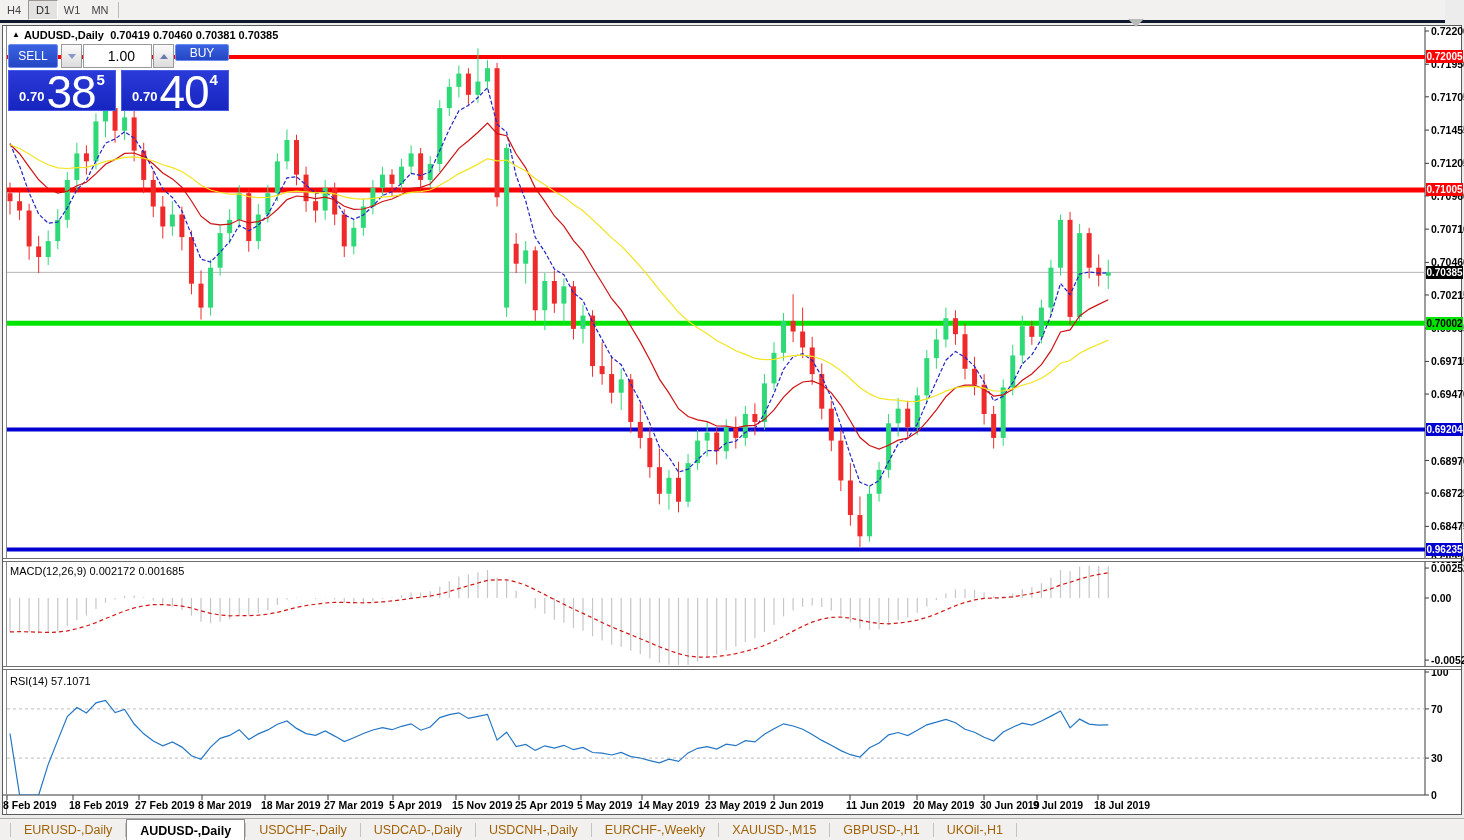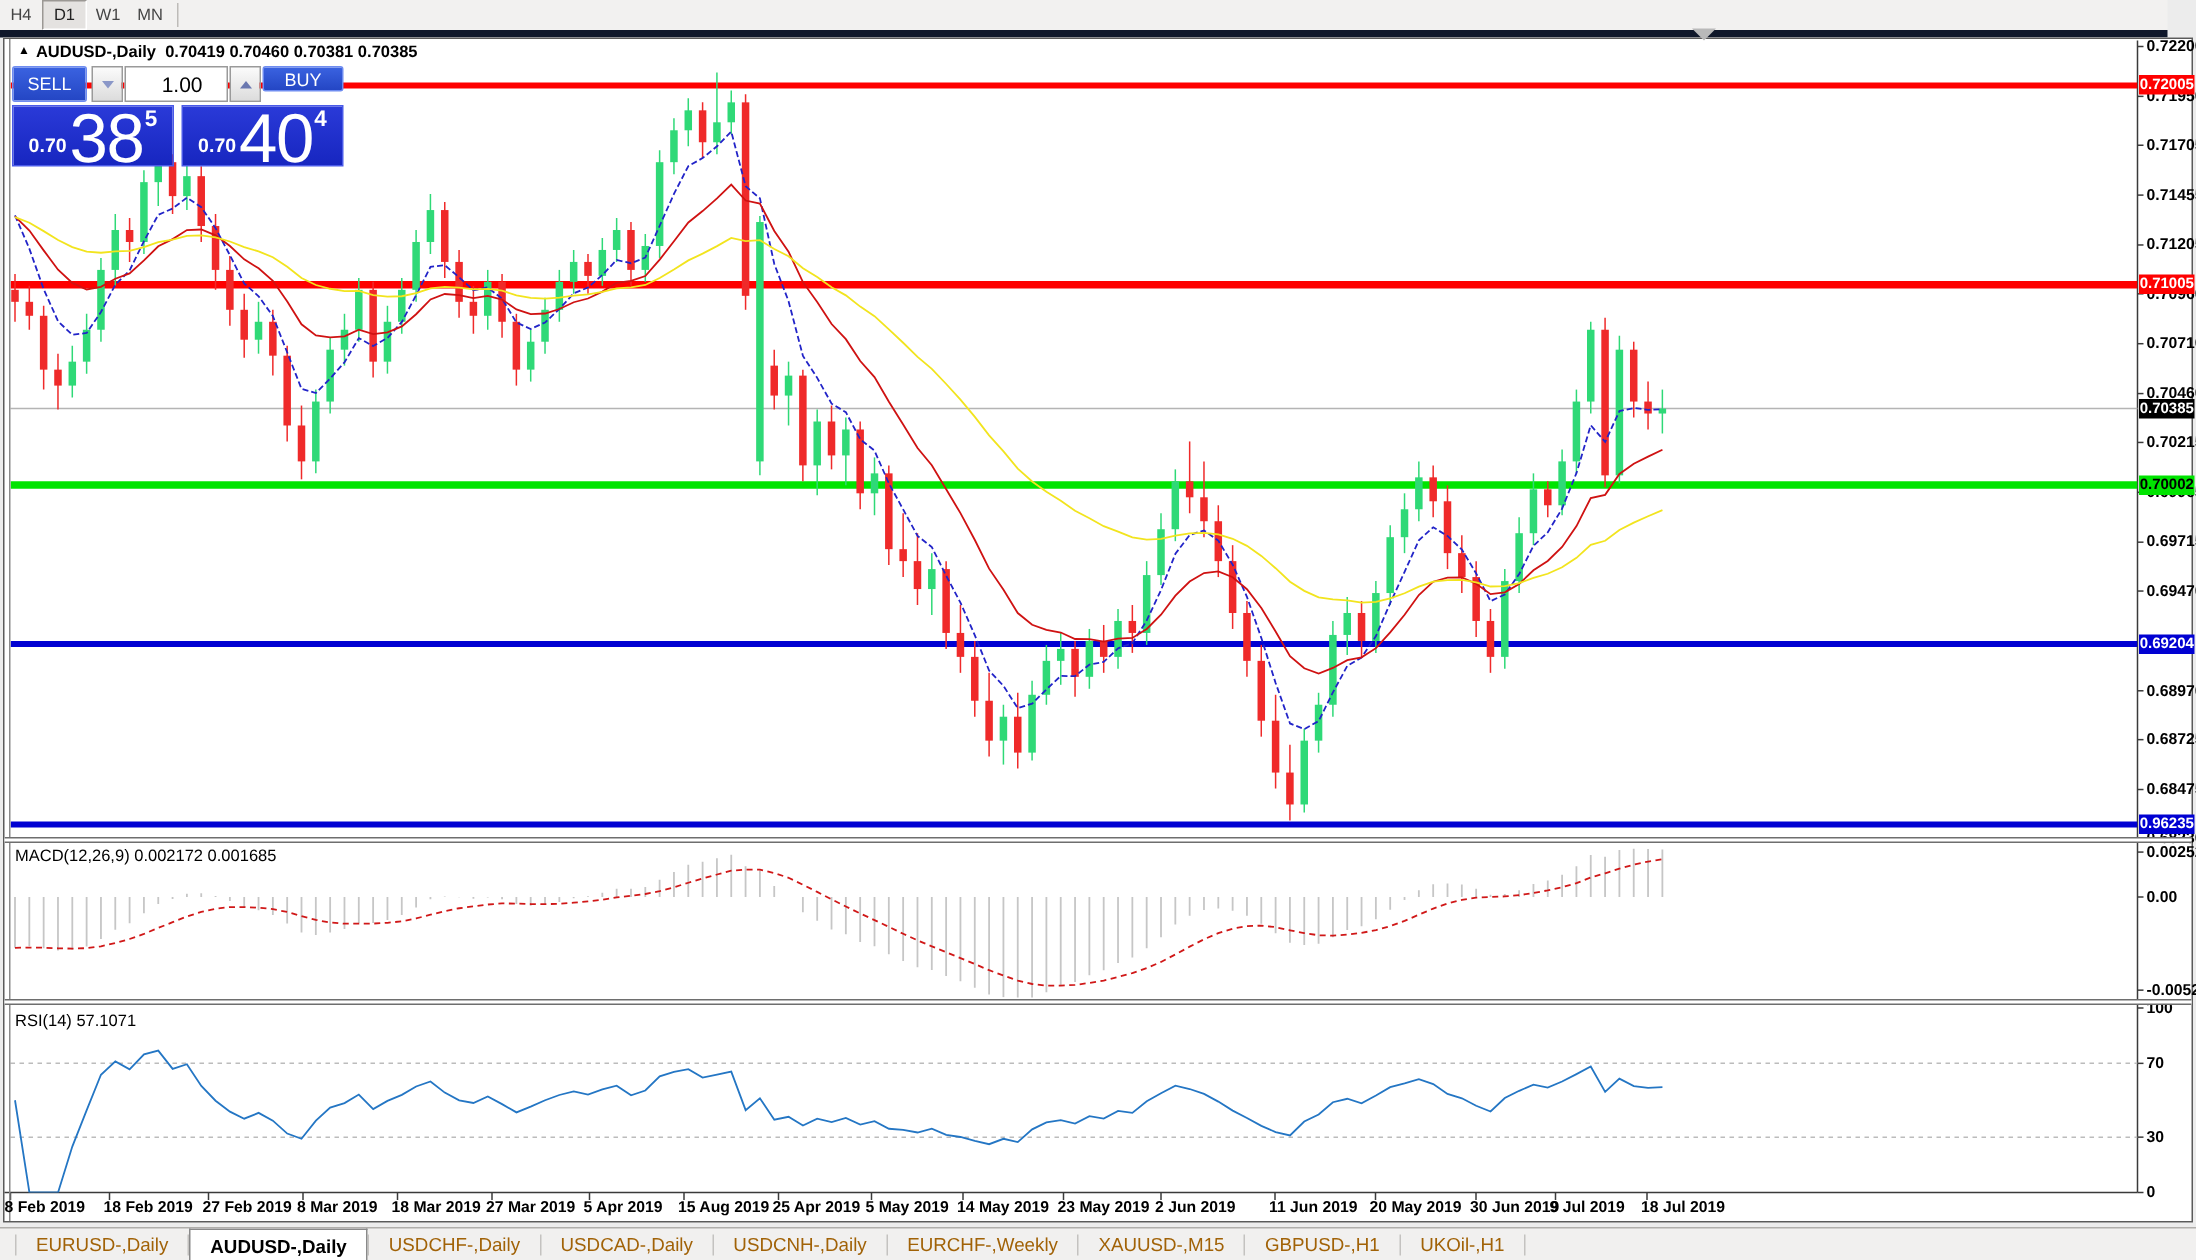--- a/index.html
+++ b/index.html
@@ -1,18 +1,18 @@
 <!DOCTYPE html>
 <html><head>
 <meta charset="utf-8">
 <style>
   html,body{margin:0;padding:0;background:#ececec;font-family:"Liberation Sans",sans-serif;}
   #stage{position:relative;width:1464px;height:840px;background:#ececec;overflow:hidden;}
   
-  #tf-bar{position:absolute;left:0;top:0;width:1445px;height:20px;background:#f2f1f0;border-bottom:5px solid #0f172a;display:flex;align-items:stretch;}
+  #tf-bar{position:absolute;left:0;top:0;width:1445px;height:20px;background:#f2f1f0;border-bottom:3px solid #0f172a;display:flex;align-items:stretch;}
   .tf-btn{width:28px;display:flex;align-items:center;justify-content:center;font-size:11px;color:#444;cursor:default;}
   .tf-btn.active{background:#e4e2e0;border:1px solid #9b9894;border-right-color:#fff;border-bottom-color:#fff;color:#222;}
   .tf-sep{width:1px;background:#bdbbb8;margin:2px 4px;}
   
   #chart-window{position:absolute;left:2px;top:25px;width:1460px;height:790px;background:#fff;border:1px solid #5a5a5a;box-sizing:border-box;}
   #inner-left-border{position:absolute;left:6px;top:26px;width:1px;height:788px;background:#8a8a8a;z-index:3;}
   #chart-title{position:absolute;left:12px;top:29px;font-size:11px;font-weight:700;color:#000;z-index:6;letter-spacing:0px;}
   #chart-title .arrow{font-size:8px;vertical-align:2px;margin-right:4px;}
   #scroll-marker{position:absolute;left:1128px;top:19px;width:0;height:0;border-left:8px solid transparent;border-right:8px solid transparent;border-top:8px solid #b9b9b9;z-index:6;}
   
@@ -551,21 +551,21 @@
       <div class="ax-label" style="left: 1431px; top: 789px;">0</div>
     </div>
   <div id="date-labels">
       <div class="date-label" style="left: 3px;">8 Feb 2019</div>
       <div class="date-label" style="left: 69px;">18 Feb 2019</div>
       <div class="date-label" style="left: 135px;">27 Feb 2019</div>
       <div class="date-label" style="left: 198px;">8 Mar 2019</div>
       <div class="date-label" style="left: 261px;">18 Mar 2019</div>
       <div class="date-label" style="left: 324px;">27 Mar 2019</div>
       <div class="date-label" style="left: 389px;">5 Apr 2019</div>
-      <div class="date-label" style="left: 452px;">15 Aug 2019</div>
+      <div class="date-label" style="left: 452px;">15 Nov 2019</div>
       <div class="date-label" style="left: 515px;">25 Apr 2019</div>
       <div class="date-label" style="left: 577px;">5 May 2019</div>
       <div class="date-label" style="left: 638px;">14 May 2019</div>
       <div class="date-label" style="left: 705px;">23 May 2019</div>
       <div class="date-label" style="left: 770px;">2 Jun 2019</div>
       <div class="date-label" style="left: 846px;">11 Jun 2019</div>
       <div class="date-label" style="left: 913px;">20 May 2019</div>
       <div class="date-label" style="left: 980px;">30 Jun 2019</div>
       <div class="date-label" style="left: 1033px;">9 Jul 2019</div>
       <div class="date-label" style="left: 1094px;">18 Jul 2019</div>

